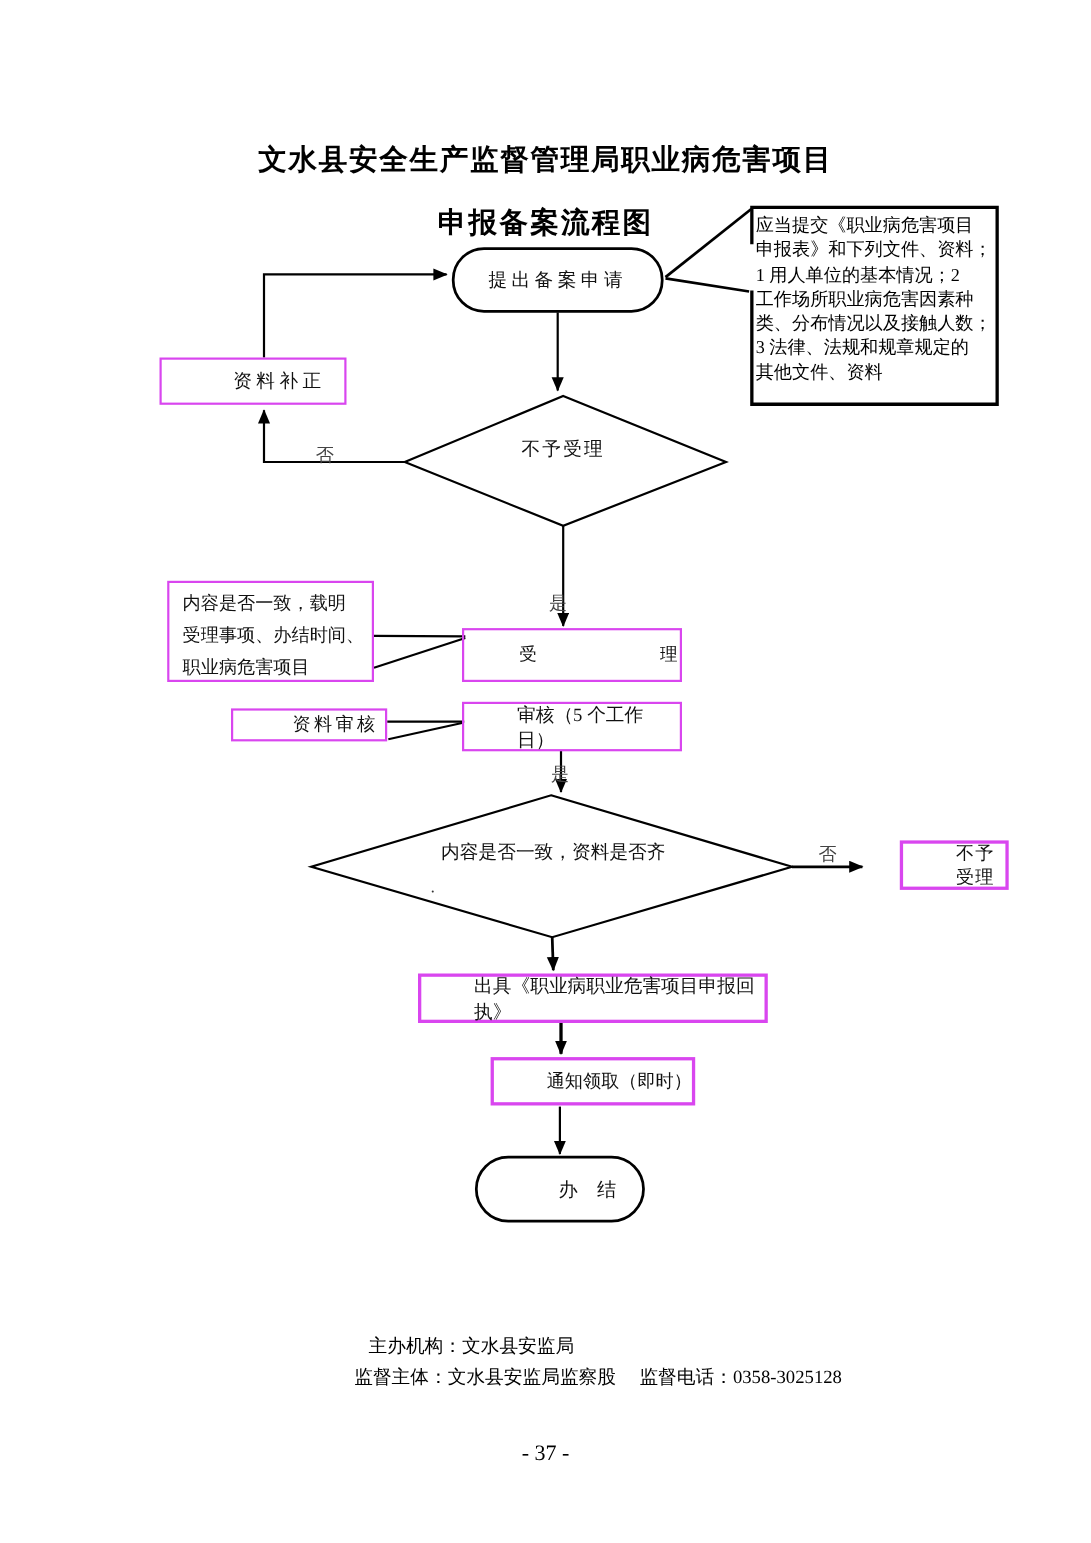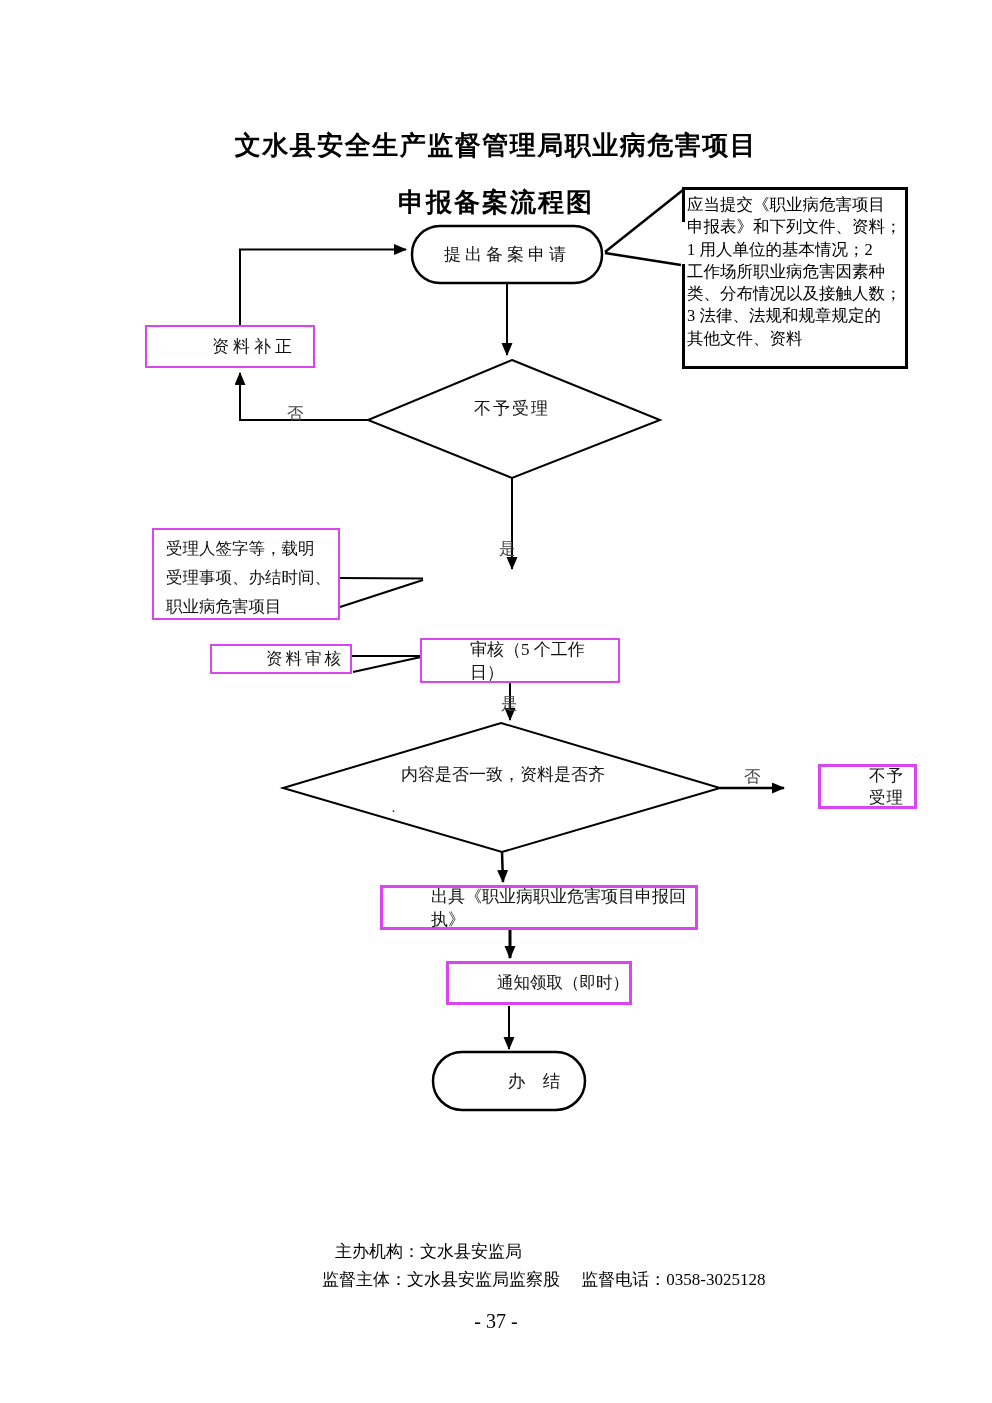--- a/index.html
+++ b/index.html
@@ -18,21 +18,21 @@
   .box { position:absolute; z-index:2; box-sizing:border-box; border:2px solid #d946ef;
          display:flex; align-items:center; justify-content:center;
          font-size:17px; background:transparent;padding-left:48px; }
   .b3 { border-width:3px;margin-left:30px; }
   .center { display:flex; align-items:center; justify-content:center; }
   .notebox { left:687px; top:194px; width:218px; font-size:16.5px; line-height:22.3px; color:#000; }
   .leftnote { left:166px; top:534px; width:172px; font-size:16.5px; line-height:29px; }
   .lbl { position:absolute; z-index:3; font-size:16.5px; color:#444; }
   .d2text { left:353px; top:761px; width:300px; text-align:center;
             font-size:17px; line-height:27px; }
-  .footer { font-size:17px; color:#000;margin-top:28px; }
+  .footer { font-size:17px; color:#000; }
   .pageno { left:0; right:0; top:1310px; text-align:center; font-size:20px; color:#000; }
 </style>
 </head>
 <body>
 
 <div class="page">
 
   <svg class="layer" width="992" height="1403" viewBox="0 0 992 1403">
     <defs>
       <marker id="ah" markerUnits="userSpaceOnUse" markerWidth="16" markerHeight="14" refX="12" refY="5.5" orient="auto">
@@ -89,25 +89,26 @@
 
   <div class="txt center" style="left:412px; top:395px; width:200px; height:26px; font-size:17px; letter-spacing:2px;">不予受理</div>
 
   <div class="lbl" style="left:287px; top:403px;">否</div>
   <div class="lbl" style="left:499px; top:538px;">是</div>
   <div class="lbl" style="left:501px; top:693px;">是</div>
   <div class="lbl" style="left:744px; top:766px;">否</div>
 
   <div class="box" style="left:152px; top:528px; width:188px; height:92px;"></div>
   <div class="txt leftnote">
-    <div>受理人签字等，载明</div>
+    <div>内容是否一致，载明</div>
     <div>受理事项、办结时间、</div>
     <div>职业病危害项目</div>
   </div>
 
+  <div class="box" style="left:420px; top:571px; width:200px; height:49px; font-size:16px;">受　　　　　　　理</div>
 
   <div class="box" style="left:210px; top:632px; width:142px; height:30px; font-size:16.5px; letter-spacing:3px;margin-top:12px;">资料审核</div>
 
   <div class="box" style="left:420px; top:638px; width:200px; height:45px;">审核（5 个工作日）</div>
 
   <div class="txt d2text">
     <div>内容是否一致，资料是否齐</div>
   </div>
   <div class="txt" style="left:391px; top:803px; font-size:15px; color:#333;">·</div>
 

